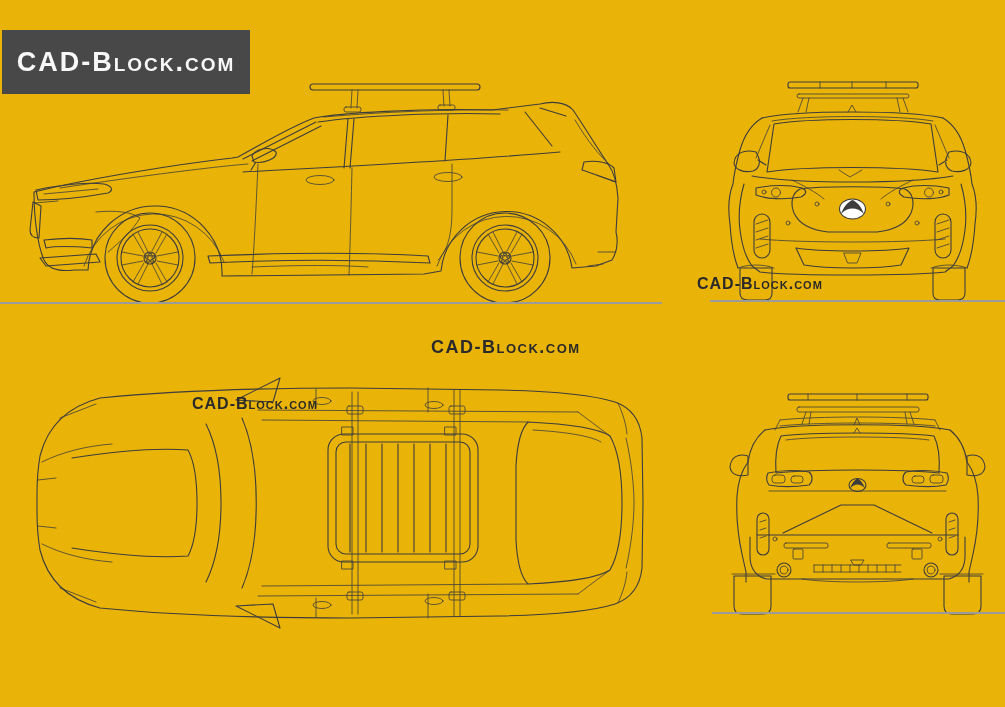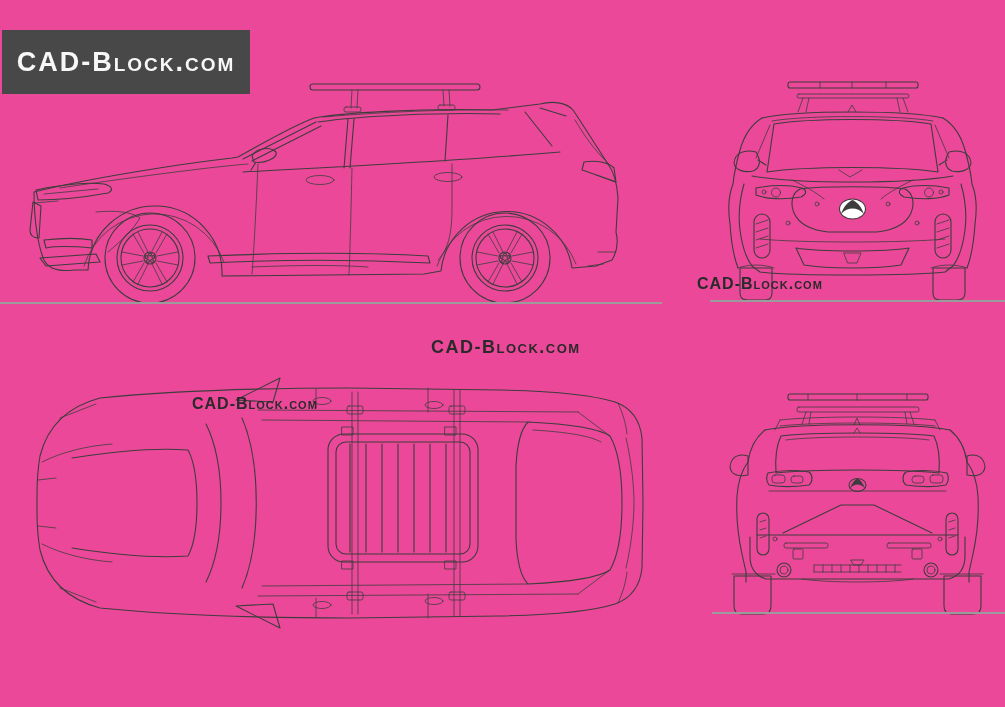--- a/index.html
+++ b/index.html
@@ -1,16 +1,16 @@
 <!DOCTYPE html>
 <html><head>
 <meta charset="utf-8">
 <style>
   html,body{margin:0;padding:0;background:#ffffff;}
-  .canvas{position:relative;width:1005px;height:707px;background:#ec4899;overflow:hidden;
+  .canvas{position:relative;width:1005px;height:707px;background:#eab308;overflow:hidden;
           font-family:"Liberation Sans",sans-serif;}
   .logo-badge{position:absolute;left:2px;top:30px;width:248px;height:64px;background:#484848;
               display:flex;align-items:center;justify-content:center;}
   .logo-badge span{font-variant:small-caps;font-weight:700;font-size:27px;color:#f7f7f7;letter-spacing:2px;}
   .watermark{position:absolute;font-variant:small-caps;font-weight:700;color:#2a2a2a;letter-spacing:1px;}
   .wm-top-view{left:192px;top:395px;font-size:16px;}
   .wm-center{left:431px;top:337px;font-size:18px;letter-spacing:1.5px;}
   .wm-front-view{left:697px;top:275px;font-size:16px;}
   .ground{position:absolute;height:2px;background:#9b9b9b;}
   .ground-side{left:0;top:302px;width:662px;}

